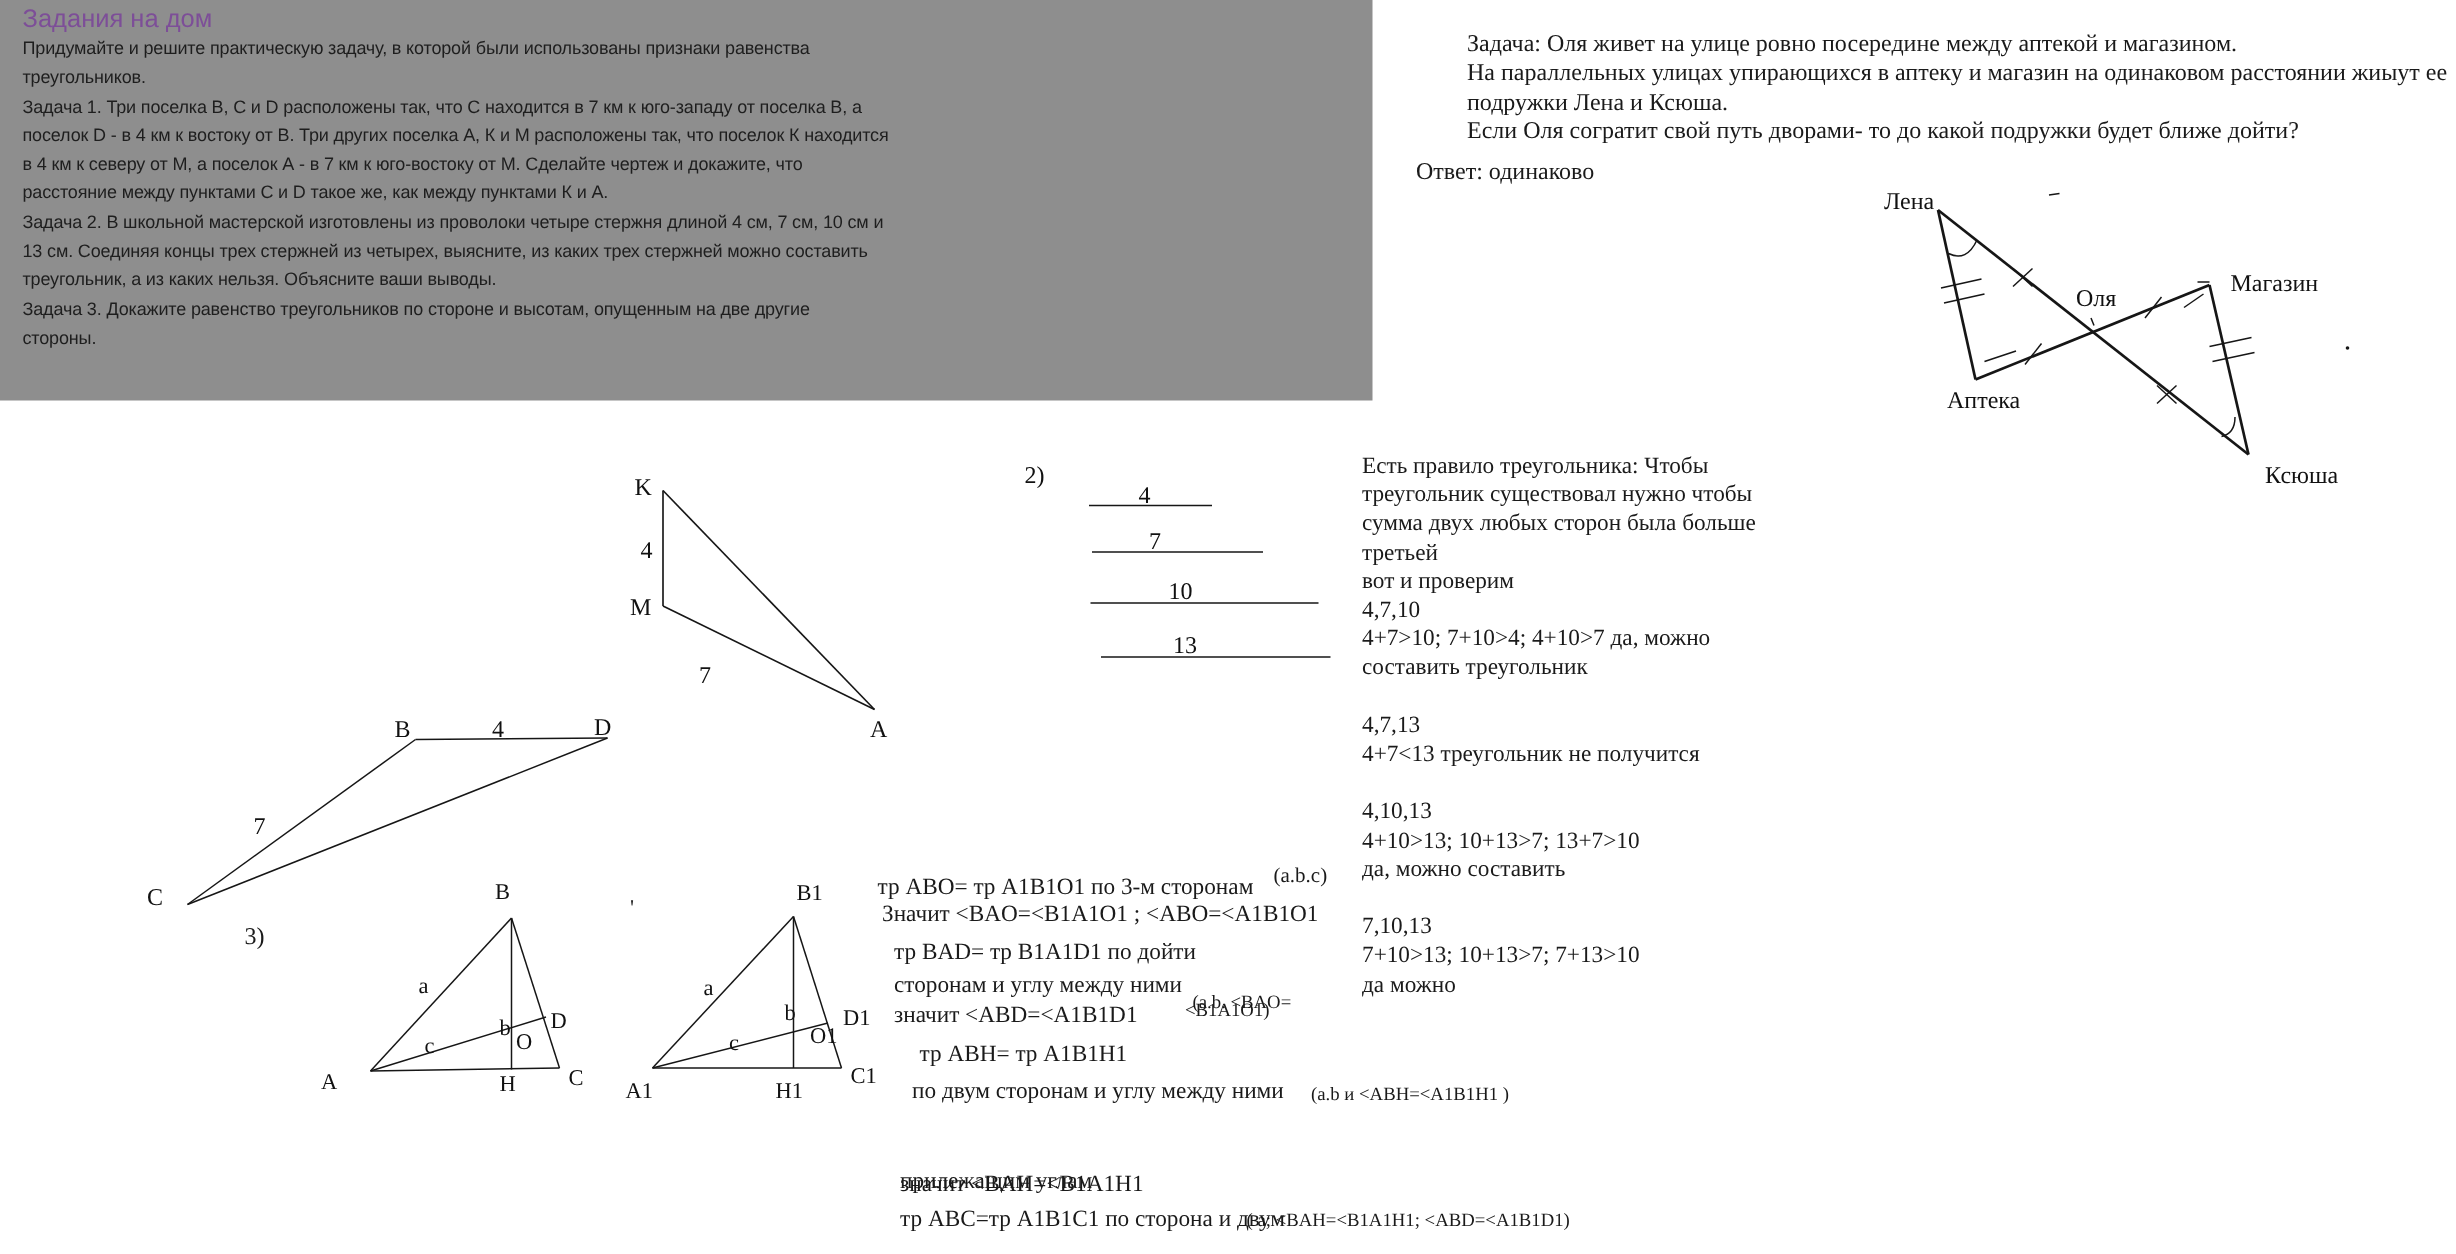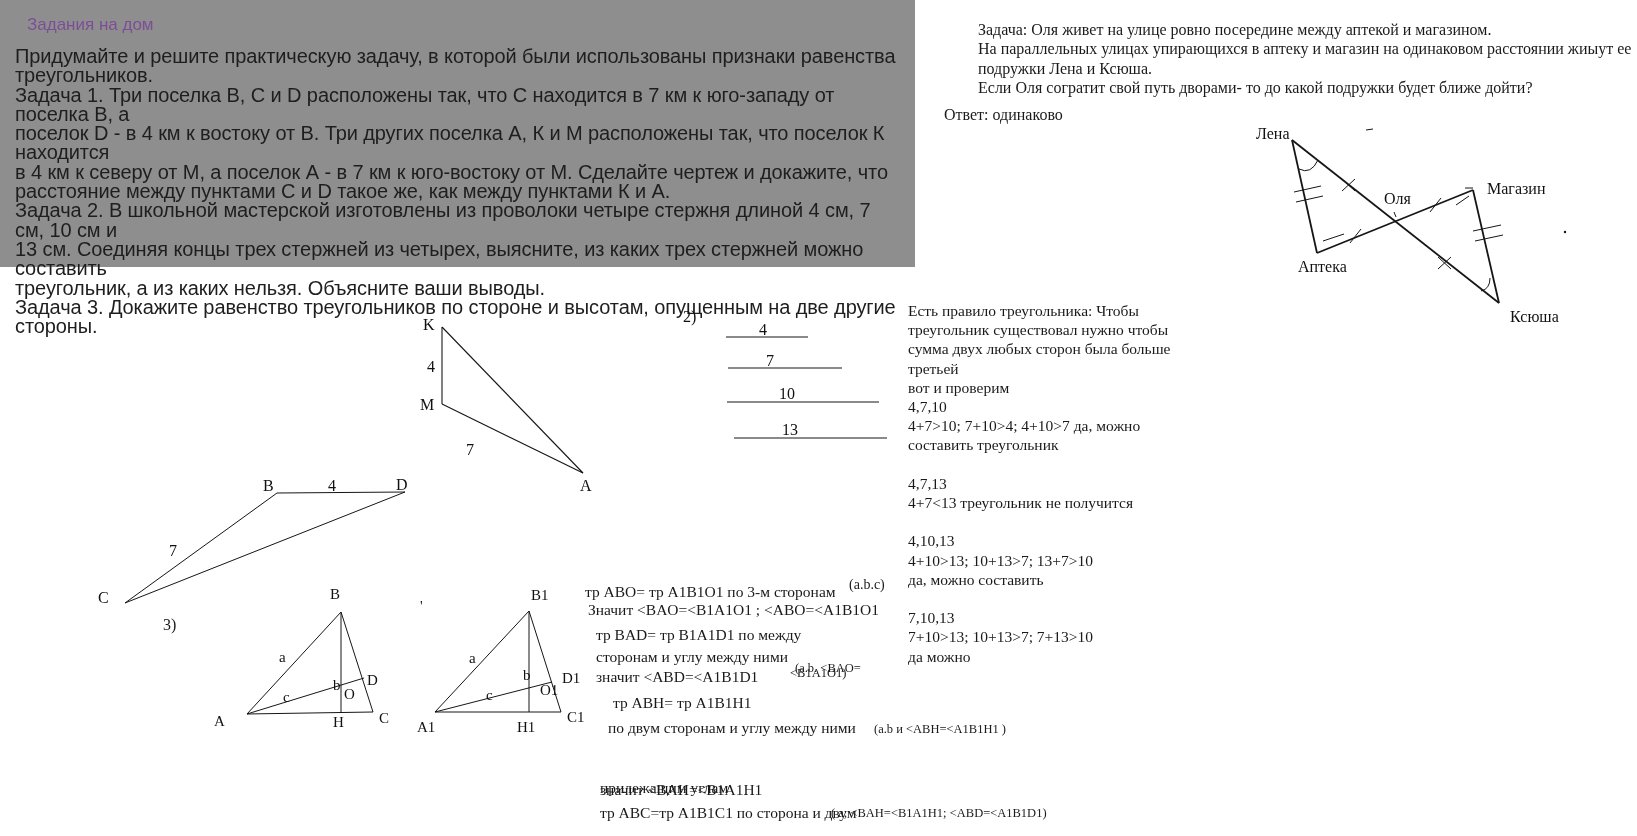--- a/index.html
+++ b/index.html
@@ -1,22 +1,22 @@
 <!DOCTYPE html>
 <html><head>
 <meta charset="utf-8">
 <style>
   html,body{margin:0;padding:0;background:#ffffff;}
   .canvas{position:relative;width:1637px;height:836px;background:#ffffff;overflow:hidden;}
   .abs{position:absolute;}
   .serif{font-family:"Liberation Serif",serif;color:#1a1a1a;}
   .graybox{position:absolute;left:0;top:0;width:915px;height:267px;background:#8e8e8e;
            font-family:"Liberation Sans",sans-serif;box-sizing:border-box;padding:3px 15px 0 15px;}
-  .graybox h1{margin:12px;font-size:17px;font-weight:500;color:#7d4e98;line-height:20px;}
-  .boxbody{white-space:pre-line;font-size:20px;line-height:19.3px;color:#1e1e1e;letter-spacing:-0.1px;}
+  .graybox h1{margin:0;font-size:17px;font-weight:500;color:#7d4e98;line-height:20px;}
+  .boxbody{white-space:pre-line;font-size:12px;line-height:19.3px;color:#1e1e1e;letter-spacing:-0.1px;}
   .olya-problem{left:978px;top:20px;white-space:pre-line;font-size:16px;line-height:19.3px;}
   .olya-answer{left:944px;top:106px;font-size:16px;}
   .sol1-text{left:28px;top:294px;white-space:pre-line;font-size:15.5px;line-height:18.3px;width:330px;}
   .rule-text{left:908px;top:301px;white-space:pre-line;font-size:15.5px;line-height:19.2px;}
   .sol3-label{left:163px;top:616px;font-size:16px;}
   .stray-tick{left:420px;top:598px;font-size:15px;}
   .s3line{position:absolute;font-family:"Liberation Serif",serif;color:#1a1a1a;font-size:15.5px;white-space:nowrap;}
   .s3line .note{position:absolute;font-size:12.5px;white-space:nowrap;}
   .s3line .note-sup{position:absolute;font-size:14px;white-space:nowrap;}
   svg{position:absolute;overflow:visible;}
@@ -184,21 +184,21 @@
   </svg>
 
   <div class="s3line" style="left:585px;top:583px;text-align:center;">
     <span>тр ABO= тр A1B1O1 по 3-м сторонам</span>
     <span class="note-sup" style="left:264px;top:-6px;">(a.b.c)</span>
   </div>
   <div class="s3line" style="left:588px;top:601px;">
     <span>Значит &lt;BAO=&lt;B1A1O1 ; &lt;ABO=&lt;A1B1O1</span>
   </div>
   <div class="s3line" style="left:596px;top:626px;">
-    <span>тр BAD= тр B1A1D1 по между</span>
+    <span>тр BAD= тр B1A1D1 по дойти</span>
   </div>
   <div class="s3line" style="left:596px;top:648px;">
     <span>сторонам и углу между ними</span>
     <span class="note" style="left:199px;top:2px;margin-top:11px;">(a.b. &lt;BAO=</span>
   </div>
   <div class="s3line" style="left:596px;top:668px;">
     <span>значит &lt;ABD=&lt;A1B1D1</span>
     <span class="note" style="left:194px;top:-2px;">&lt;B1A1O1)</span>
   </div>
   <div class="s3line" style="left:613px;top:694px;">

